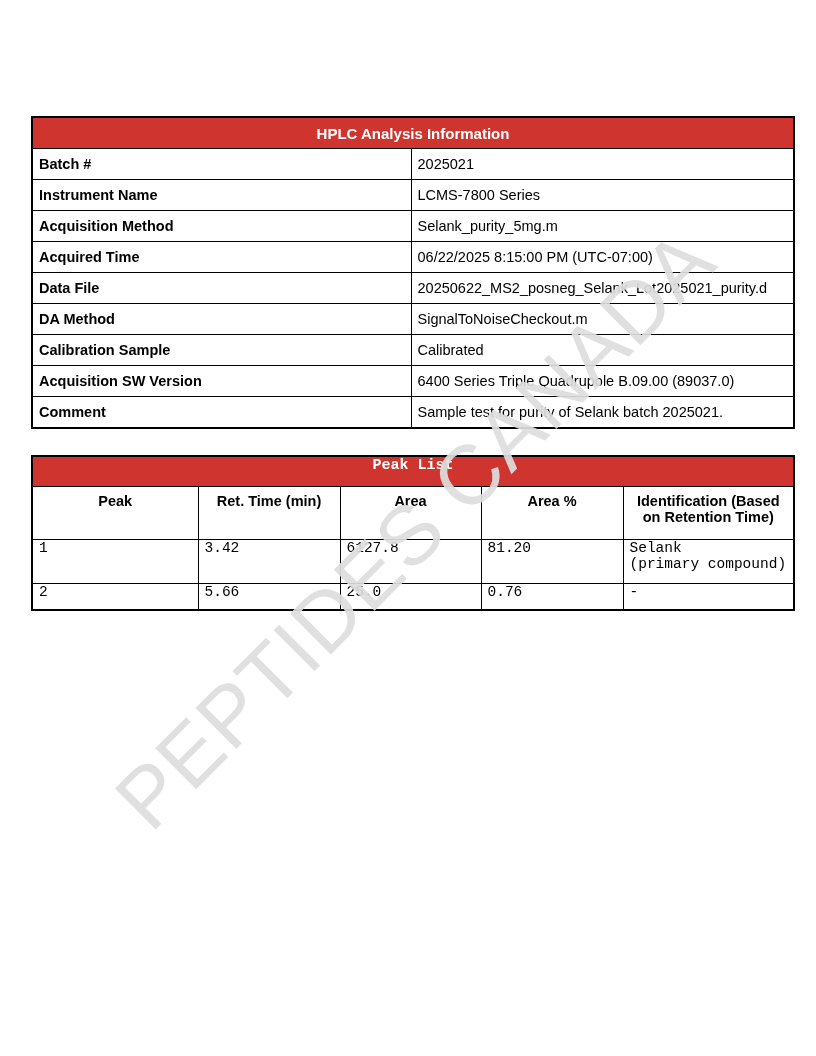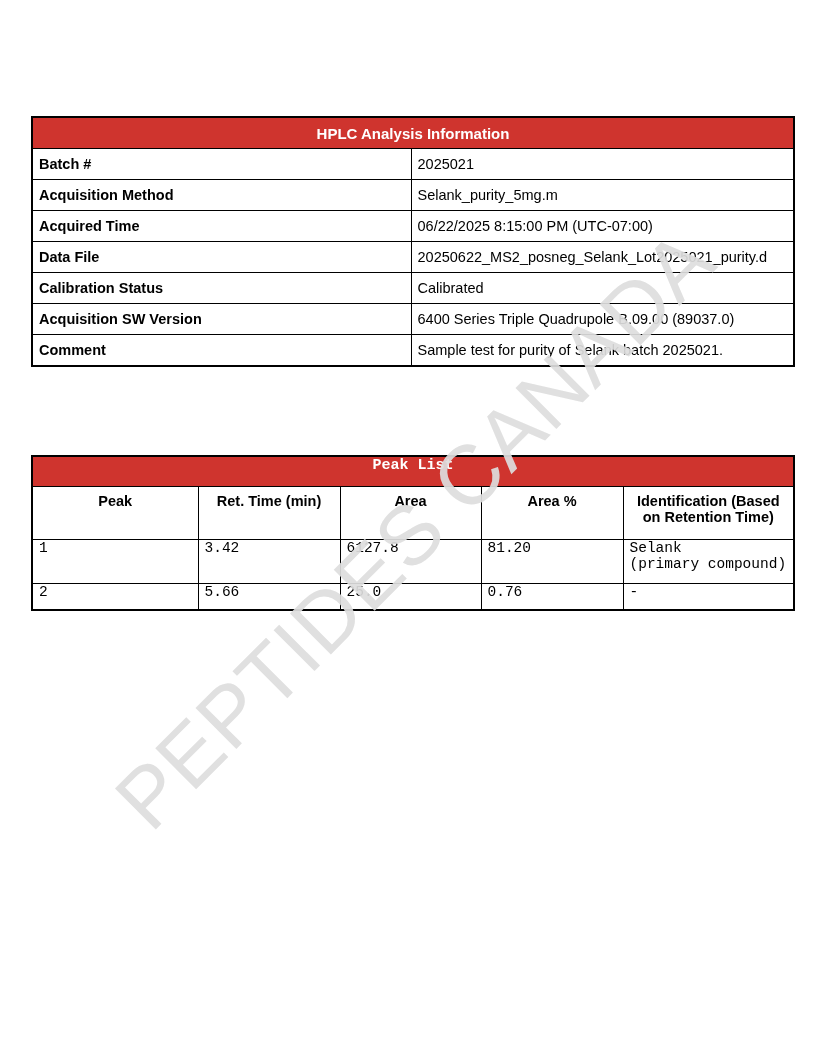--- a/index.html
+++ b/index.html
@@ -95,33 +95,41 @@
     </colgroup>
     <tbody>
         <tr>
       <td class="band-cell" colspan="2">HPLC Analysis Information</td>
     </tr>
     <tr>
       <td class="lbl">Batch #</td>
       <td class="val">2025021</td>
     </tr>
     <tr>
+      <td class="lbl">Instrument Name</td>
+      <td class="val">LCMS-7800 Series</td>
+    </tr>
+    <tr>
       <td class="lbl">Acquisition Method</td>
       <td class="val">Selank_purity_5mg.m</td>
     </tr>
     <tr>
       <td class="lbl">Acquired Time</td>
       <td class="val">06/22/2025 8:15:00 PM (UTC-07:00)</td>
     </tr>
     <tr>
       <td class="lbl">Data File</td>
       <td class="val">20250622_MS2_posneg_Selank_Lot2025021_purity.d</td>
     </tr>
     <tr>
-      <td class="lbl">Calibration Status</td>
+      <td class="lbl">DA Method</td>
+      <td class="val">SignalToNoiseCheckout.m</td>
+    </tr>
+    <tr>
+      <td class="lbl">Calibration Sample</td>
       <td class="val">Calibrated</td>
     </tr>
     <tr>
       <td class="lbl">Acquisition SW Version</td>
       <td class="val">6400 Series Triple Quadrupole B.09.00 (89037.0)</td>
     </tr>
     <tr>
       <td class="lbl">Comment</td>
       <td class="val">Sample test for purity of Selank batch 2025021.</td>
     </tr>

